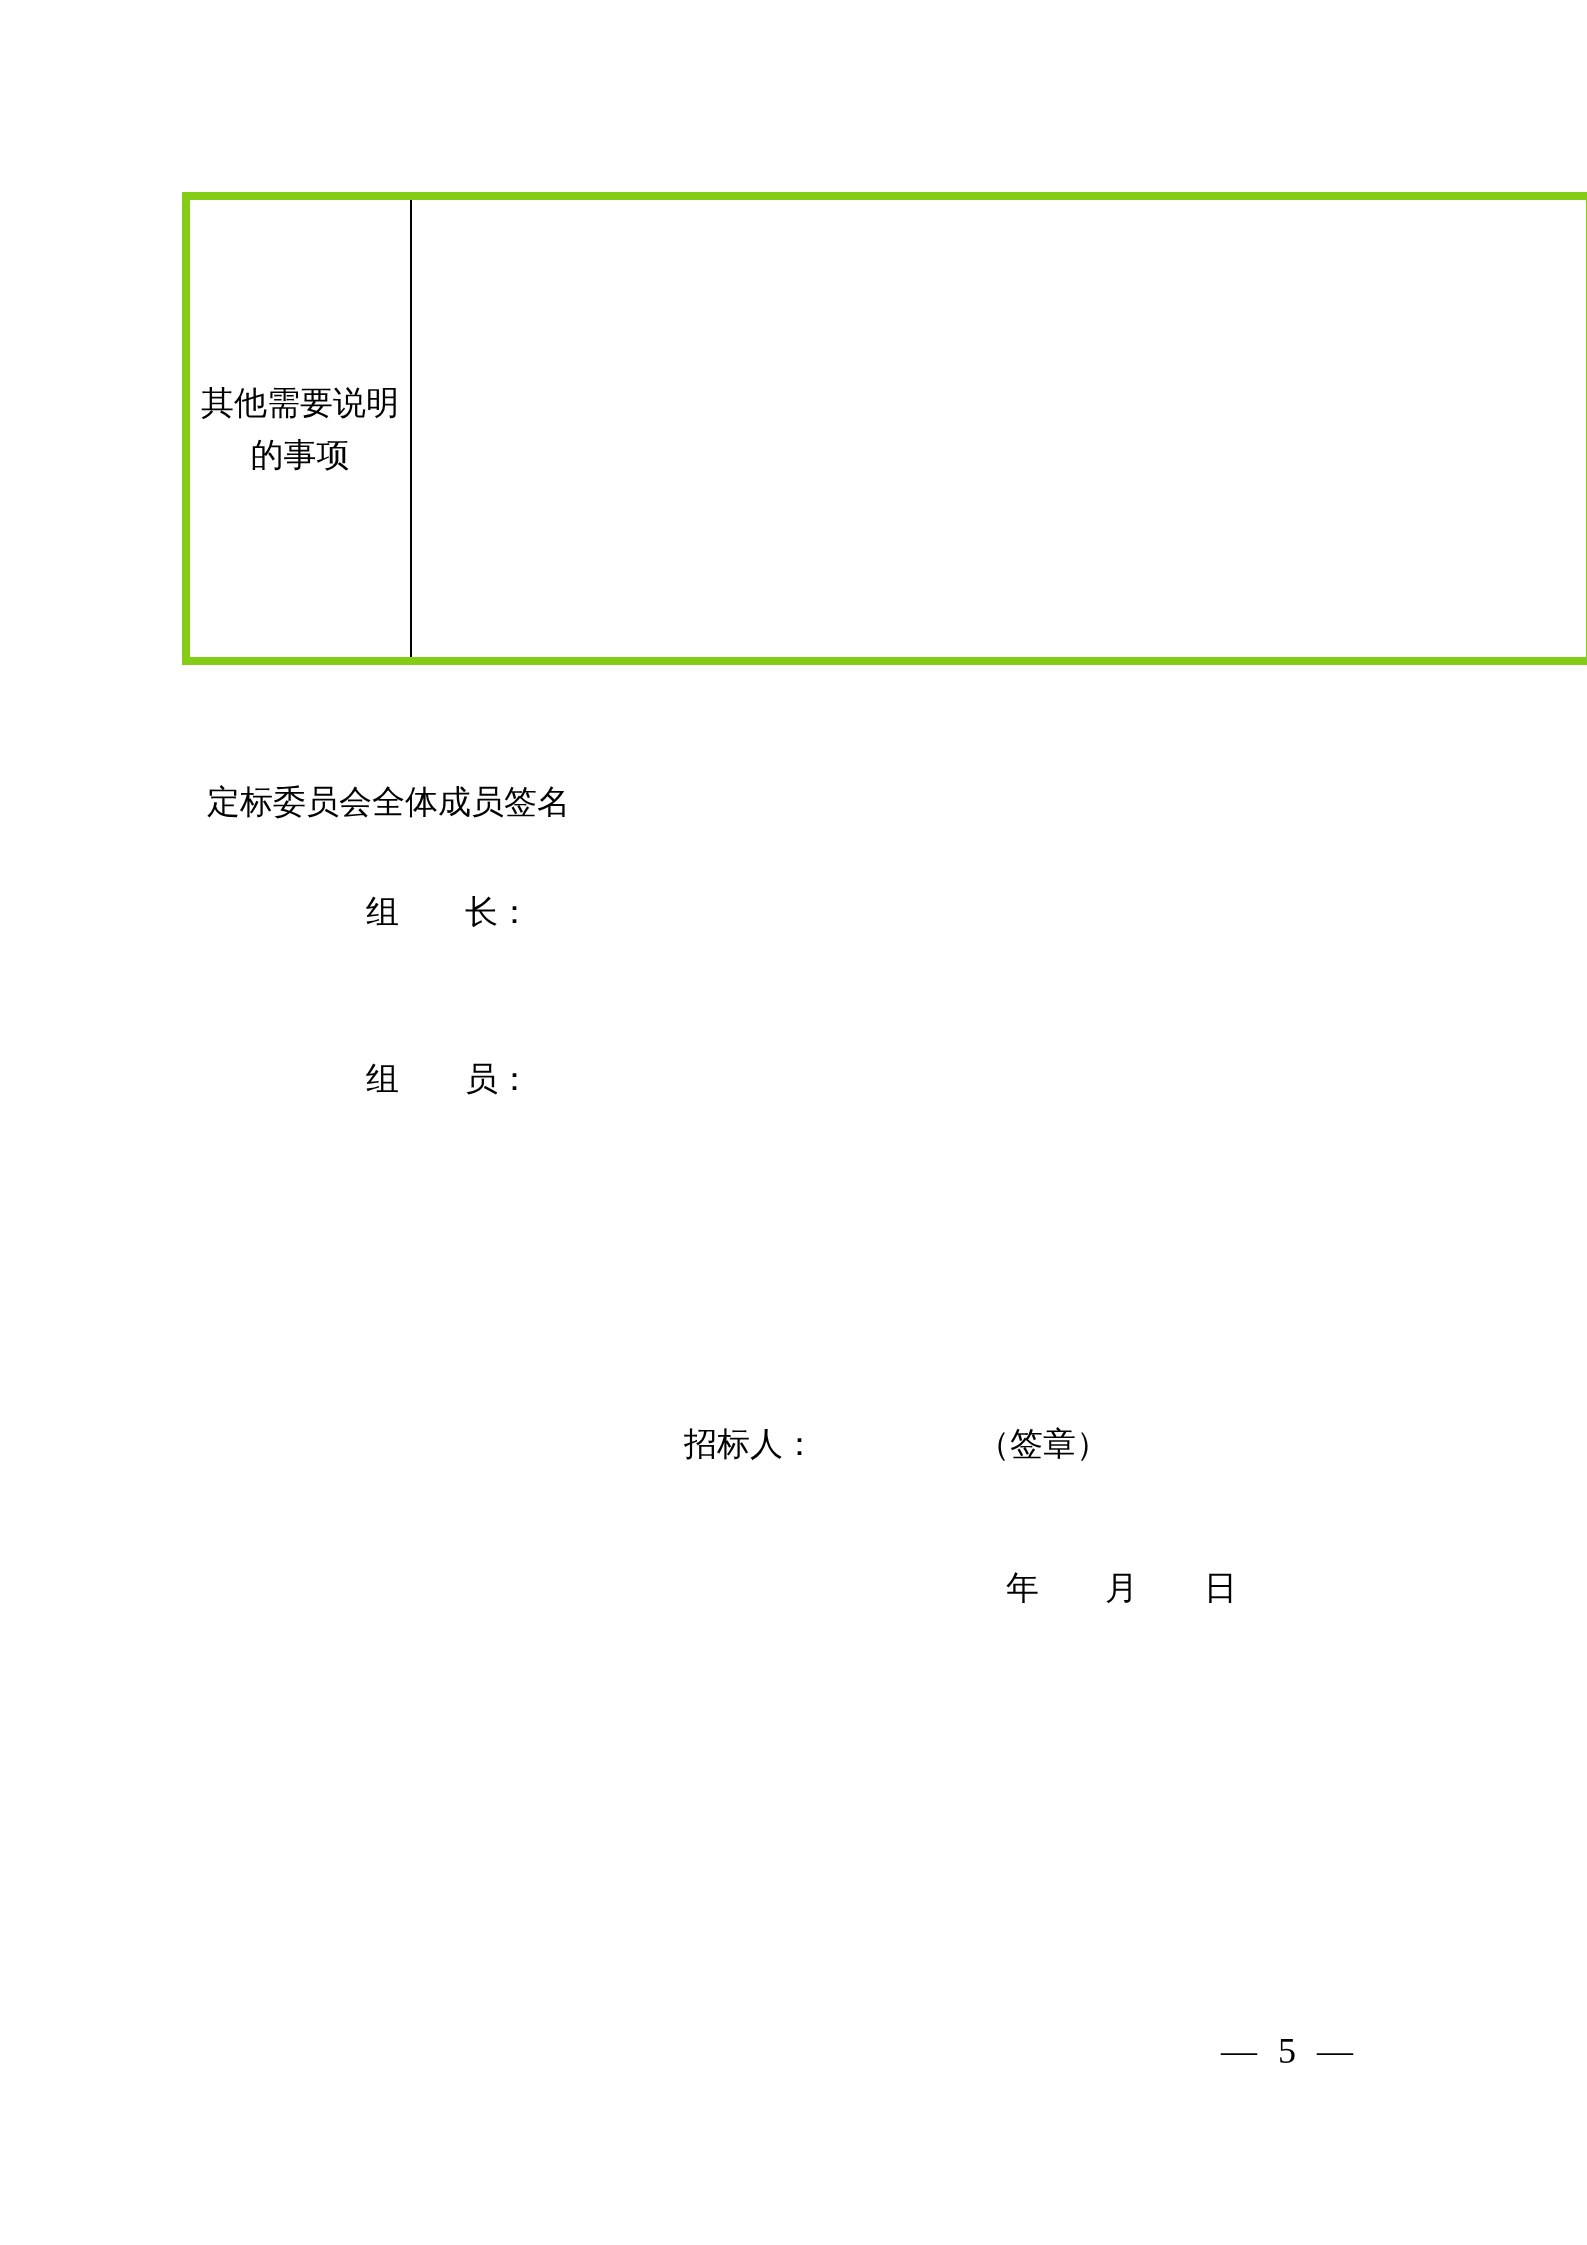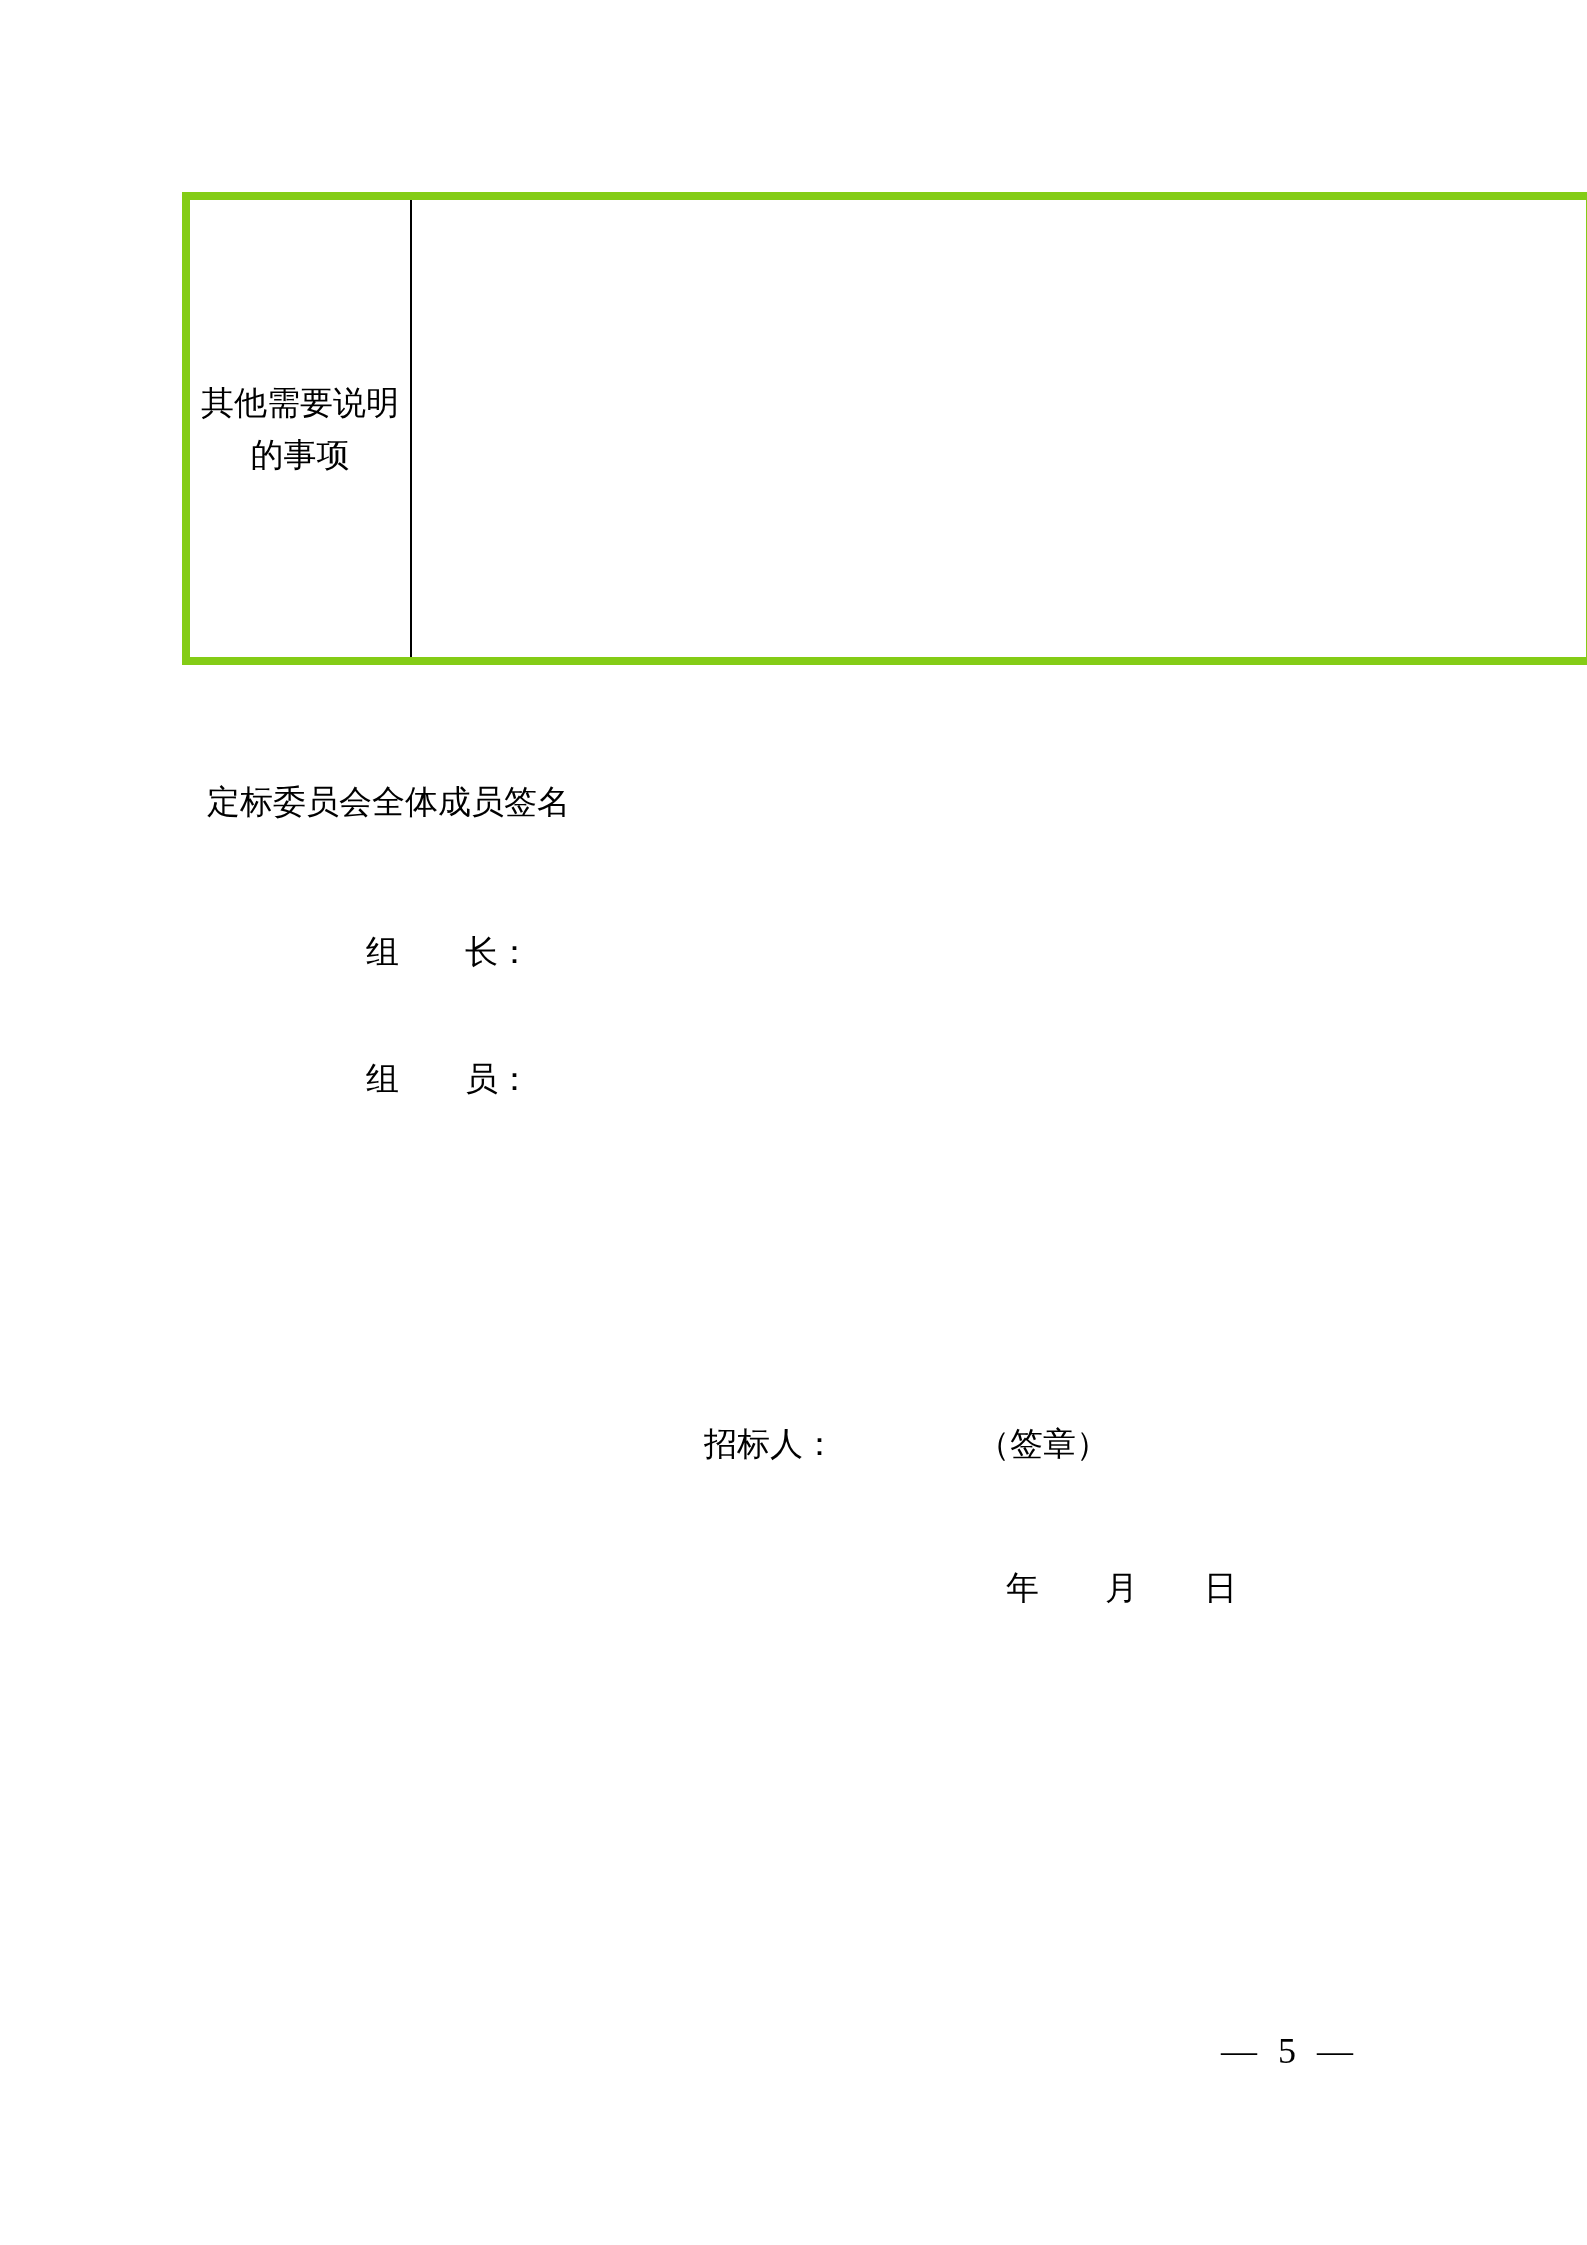--- a/index.html
+++ b/index.html
@@ -41,34 +41,34 @@
     line-height: 52px;
   }
   .value-cell {
     flex: 1 1 auto;
   }
 
   
   .abs { position: absolute; white-space: pre; }
 
   .sig-title   { left: 207px;  top: 780px; }
-  .leader-line { left: 366px;  top: 890px; margin-top: 40px; }
+  .leader-line { left: 366px;  top: 890px; }
   .member-line { left: 366px;  top: 1020px; margin-top: 37px; }
 
   .note-block {
     position: absolute;
     left: 215px;
     top: 1034px;
     width: 1230px;
     line-height: 66px;
     white-space: pre;
   }
   .note-line2 { margin-left: 66px; }
 
-  .tenderer-label { left: 704px;  top: 1422px; text-align: center; }
+  .tenderer-label { left: 684px;  top: 1422px; text-align: center; }
   .seal-label     { left: 977px;  top: 1422px; }
   .date-line      { left: 1006px; top: 1566px; }
 
   .page-number {
     position: absolute;
     left: 1180px;
     top: 2030px;
     width: 220px;
     text-align: center;
     font-size: 36px;

